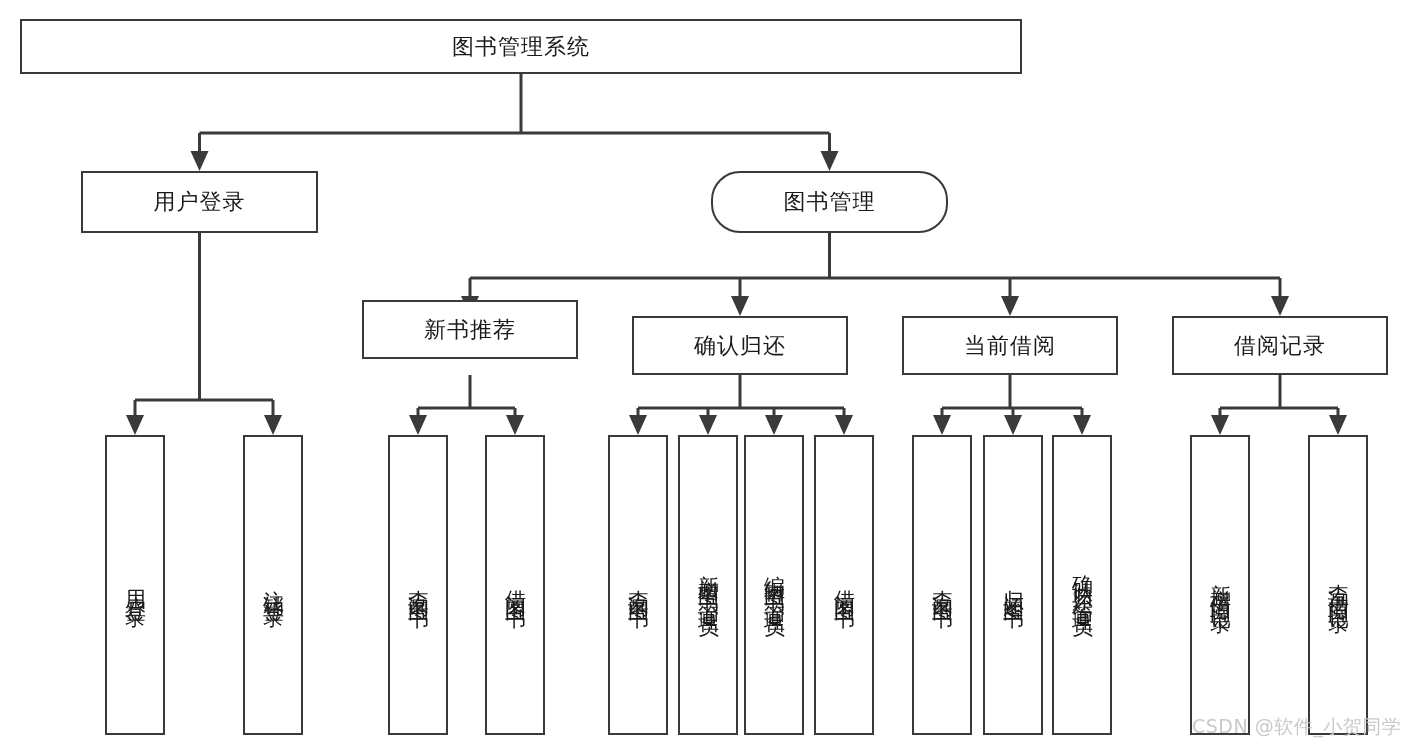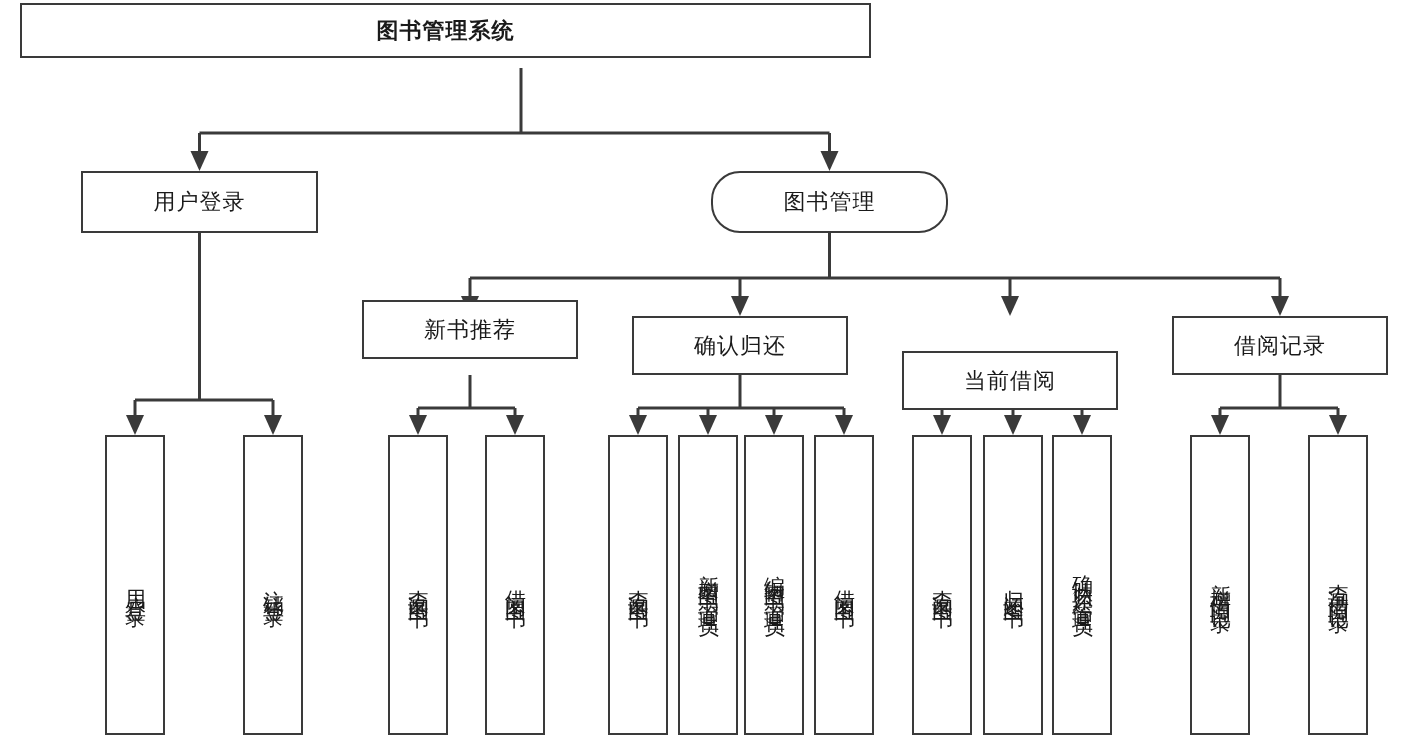--- a/index.html
+++ b/index.html
@@ -114,36 +114,36 @@
       <line x1="1082" y1="408" x2="1082" y2="415" stroke="#3a3a3a" stroke-width="3"></line>
       <polygon points="1073,415 1091,415 1082,435" fill="#3a3a3a"></polygon>
       <line x1="1280" y1="375" x2="1280" y2="408" stroke="#3a3a3a" stroke-width="3"></line>
       <line x1="1220" y1="408" x2="1338" y2="408" stroke="#3a3a3a" stroke-width="3"></line>
       <line x1="1220" y1="408" x2="1220" y2="415" stroke="#3a3a3a" stroke-width="3"></line>
       <polygon points="1211,415 1229,415 1220,435" fill="#3a3a3a"></polygon>
       <line x1="1338" y1="408" x2="1338" y2="415" stroke="#3a3a3a" stroke-width="3"></line>
       <polygon points="1329,415 1347,415 1338,435" fill="#3a3a3a"></polygon>
     </svg>
   <div id="nodes">
-      <div class="node horiz" style="left: 20px; top: 3px; width: 851px; height: 55px; font-weight: bold;">
+      <div class="node horiz" style="left: 20px; top: 19px; width: 1002px; height: 55px;">
         <span class="hlabel">图书管理系统</span>
       </div>
       <div class="node horiz" style="left: 81px; top: 171px; width: 237px; height: 62px;">
         <span class="hlabel">用户登录</span>
       </div>
       <div class="node horiz" style="left: 711px; top: 171px; width: 237px; height: 62px; border-radius: 29px;">
         <span class="hlabel">图书管理</span>
       </div>
       <div class="node horiz" style="left: 362px; top: 300px; width: 216px; height: 59px;">
         <span class="hlabel">新书推荐</span>
       </div>
       <div class="node horiz" style="left: 632px; top: 316px; width: 216px; height: 59px;">
         <span class="hlabel">确认归还</span>
       </div>
-      <div class="node horiz" style="left: 902px; top: 316px; width: 216px; height: 59px; margin-top: 35px;">
+      <div class="node horiz" style="left: 902px; top: 316px; width: 216px; height: 59px;">
         <span class="hlabel">当前借阅</span>
       </div>
       <div class="node horiz" style="left: 1172px; top: 316px; width: 216px; height: 59px;">
         <span class="hlabel">借阅记录</span>
       </div>
       <div class="node vert" style="left: 105px; top: 435px; width: 60px; height: 300px;">
         <span class="vlabel">用户登录</span>
       </div>
       <div class="node vert" style="left: 243px; top: 435px; width: 60px; height: 300px;">
         <span class="vlabel">注销登录</span>
@@ -175,13 +175,14 @@
       <div class="node vert" style="left: 1052px; top: 435px; width: 60px; height: 300px;">
         <span class="vlabel">确认归还（管理员）</span>
       </div>
       <div class="node vert" style="left: 1190px; top: 435px; width: 60px; height: 300px;">
         <span class="vlabel">新增借阅记录</span>
       </div>
       <div class="node vert" style="left: 1308px; top: 435px; width: 60px; height: 300px;">
         <span class="vlabel">查询借阅记录</span>
       </div>
     </div>
+  <div class="watermark" style="left:1192px; top:714px;">CSDN @软件_小贺同学</div>
 </div>
 
 </body></html>

